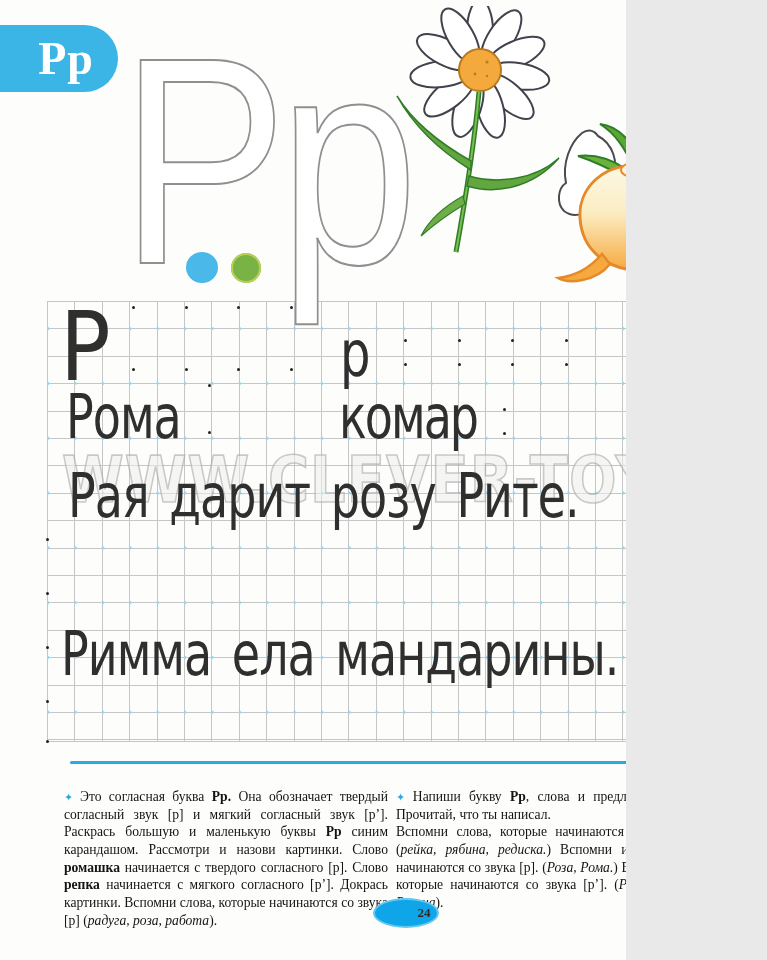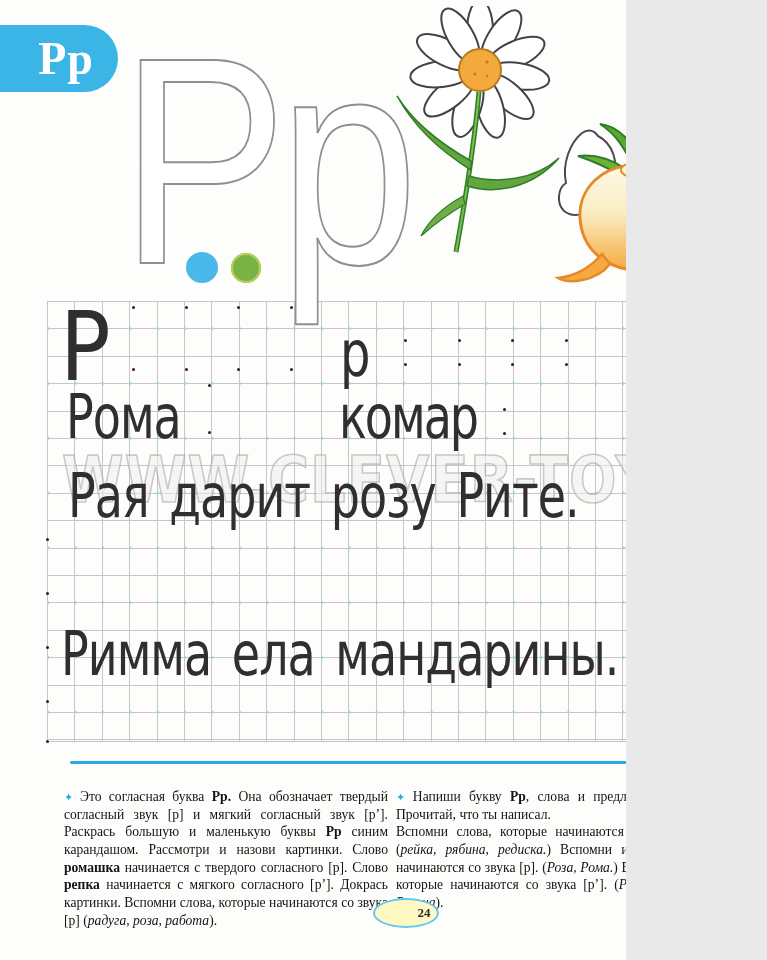--- a/index.html
+++ b/index.html
@@ -46,21 +46,21 @@
        text-align:justify;font-family:"Liberation Serif",serif;}
   .col.left{left:64px;width:324px;}
   .col.right{left:396px;width:320px;}
   .col p{margin:0;}
   .col .b{font-weight:bold;}
   .col .i{font-style:italic;}
   .col .bullet{color:#29abe2;font-size:11px;}
   
   .pagenum{position:absolute;left:373px;top:898px;width:26px;height:26px;border:2.5px solid #63c8f0;
            border-radius:50%;display:flex;align-items:center;justify-content:center;
-           font-weight:bold;font-size:13px;color:#2c2c2c;background:#fef9c3;padding-left:36px;}
+           font-weight:bold;font-size:13px;color:#2c2c2c;background:#0ea5e9;padding-left:36px;}
 </style>
 </head>
 <body>
 
 <div class="page">
 
   <div class="badge">
     <span>Рр</span>
   </div>
 

